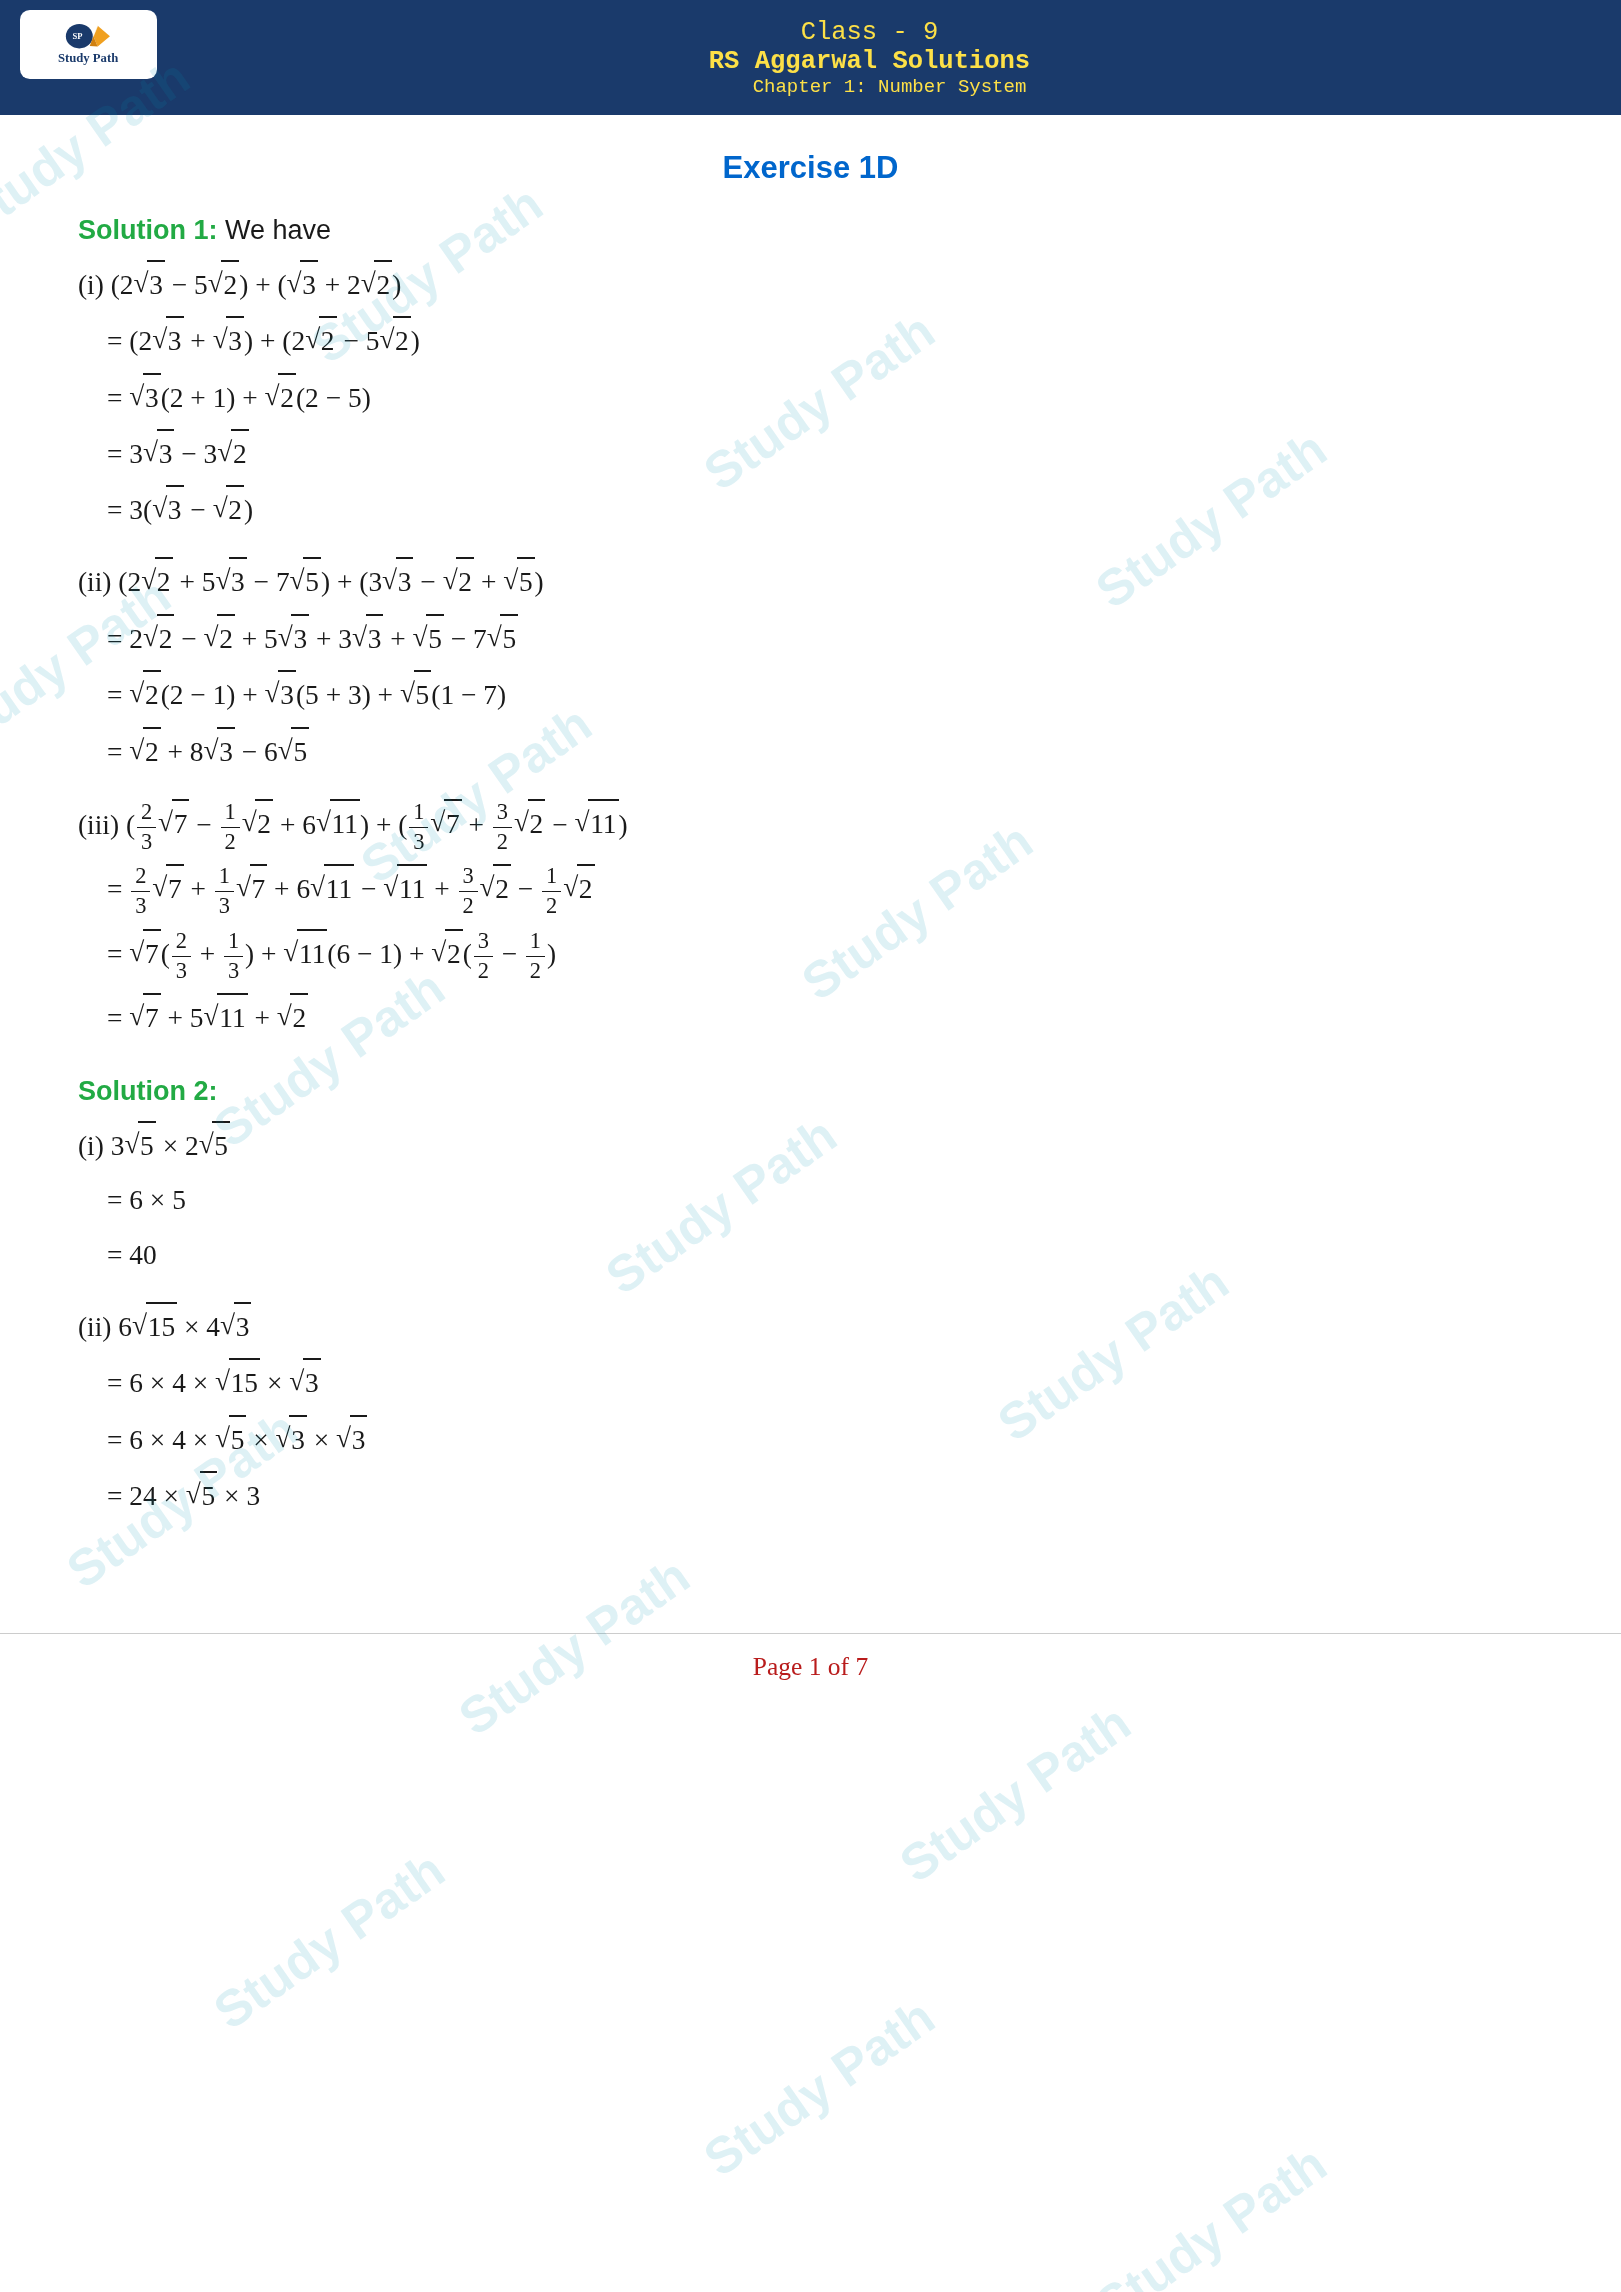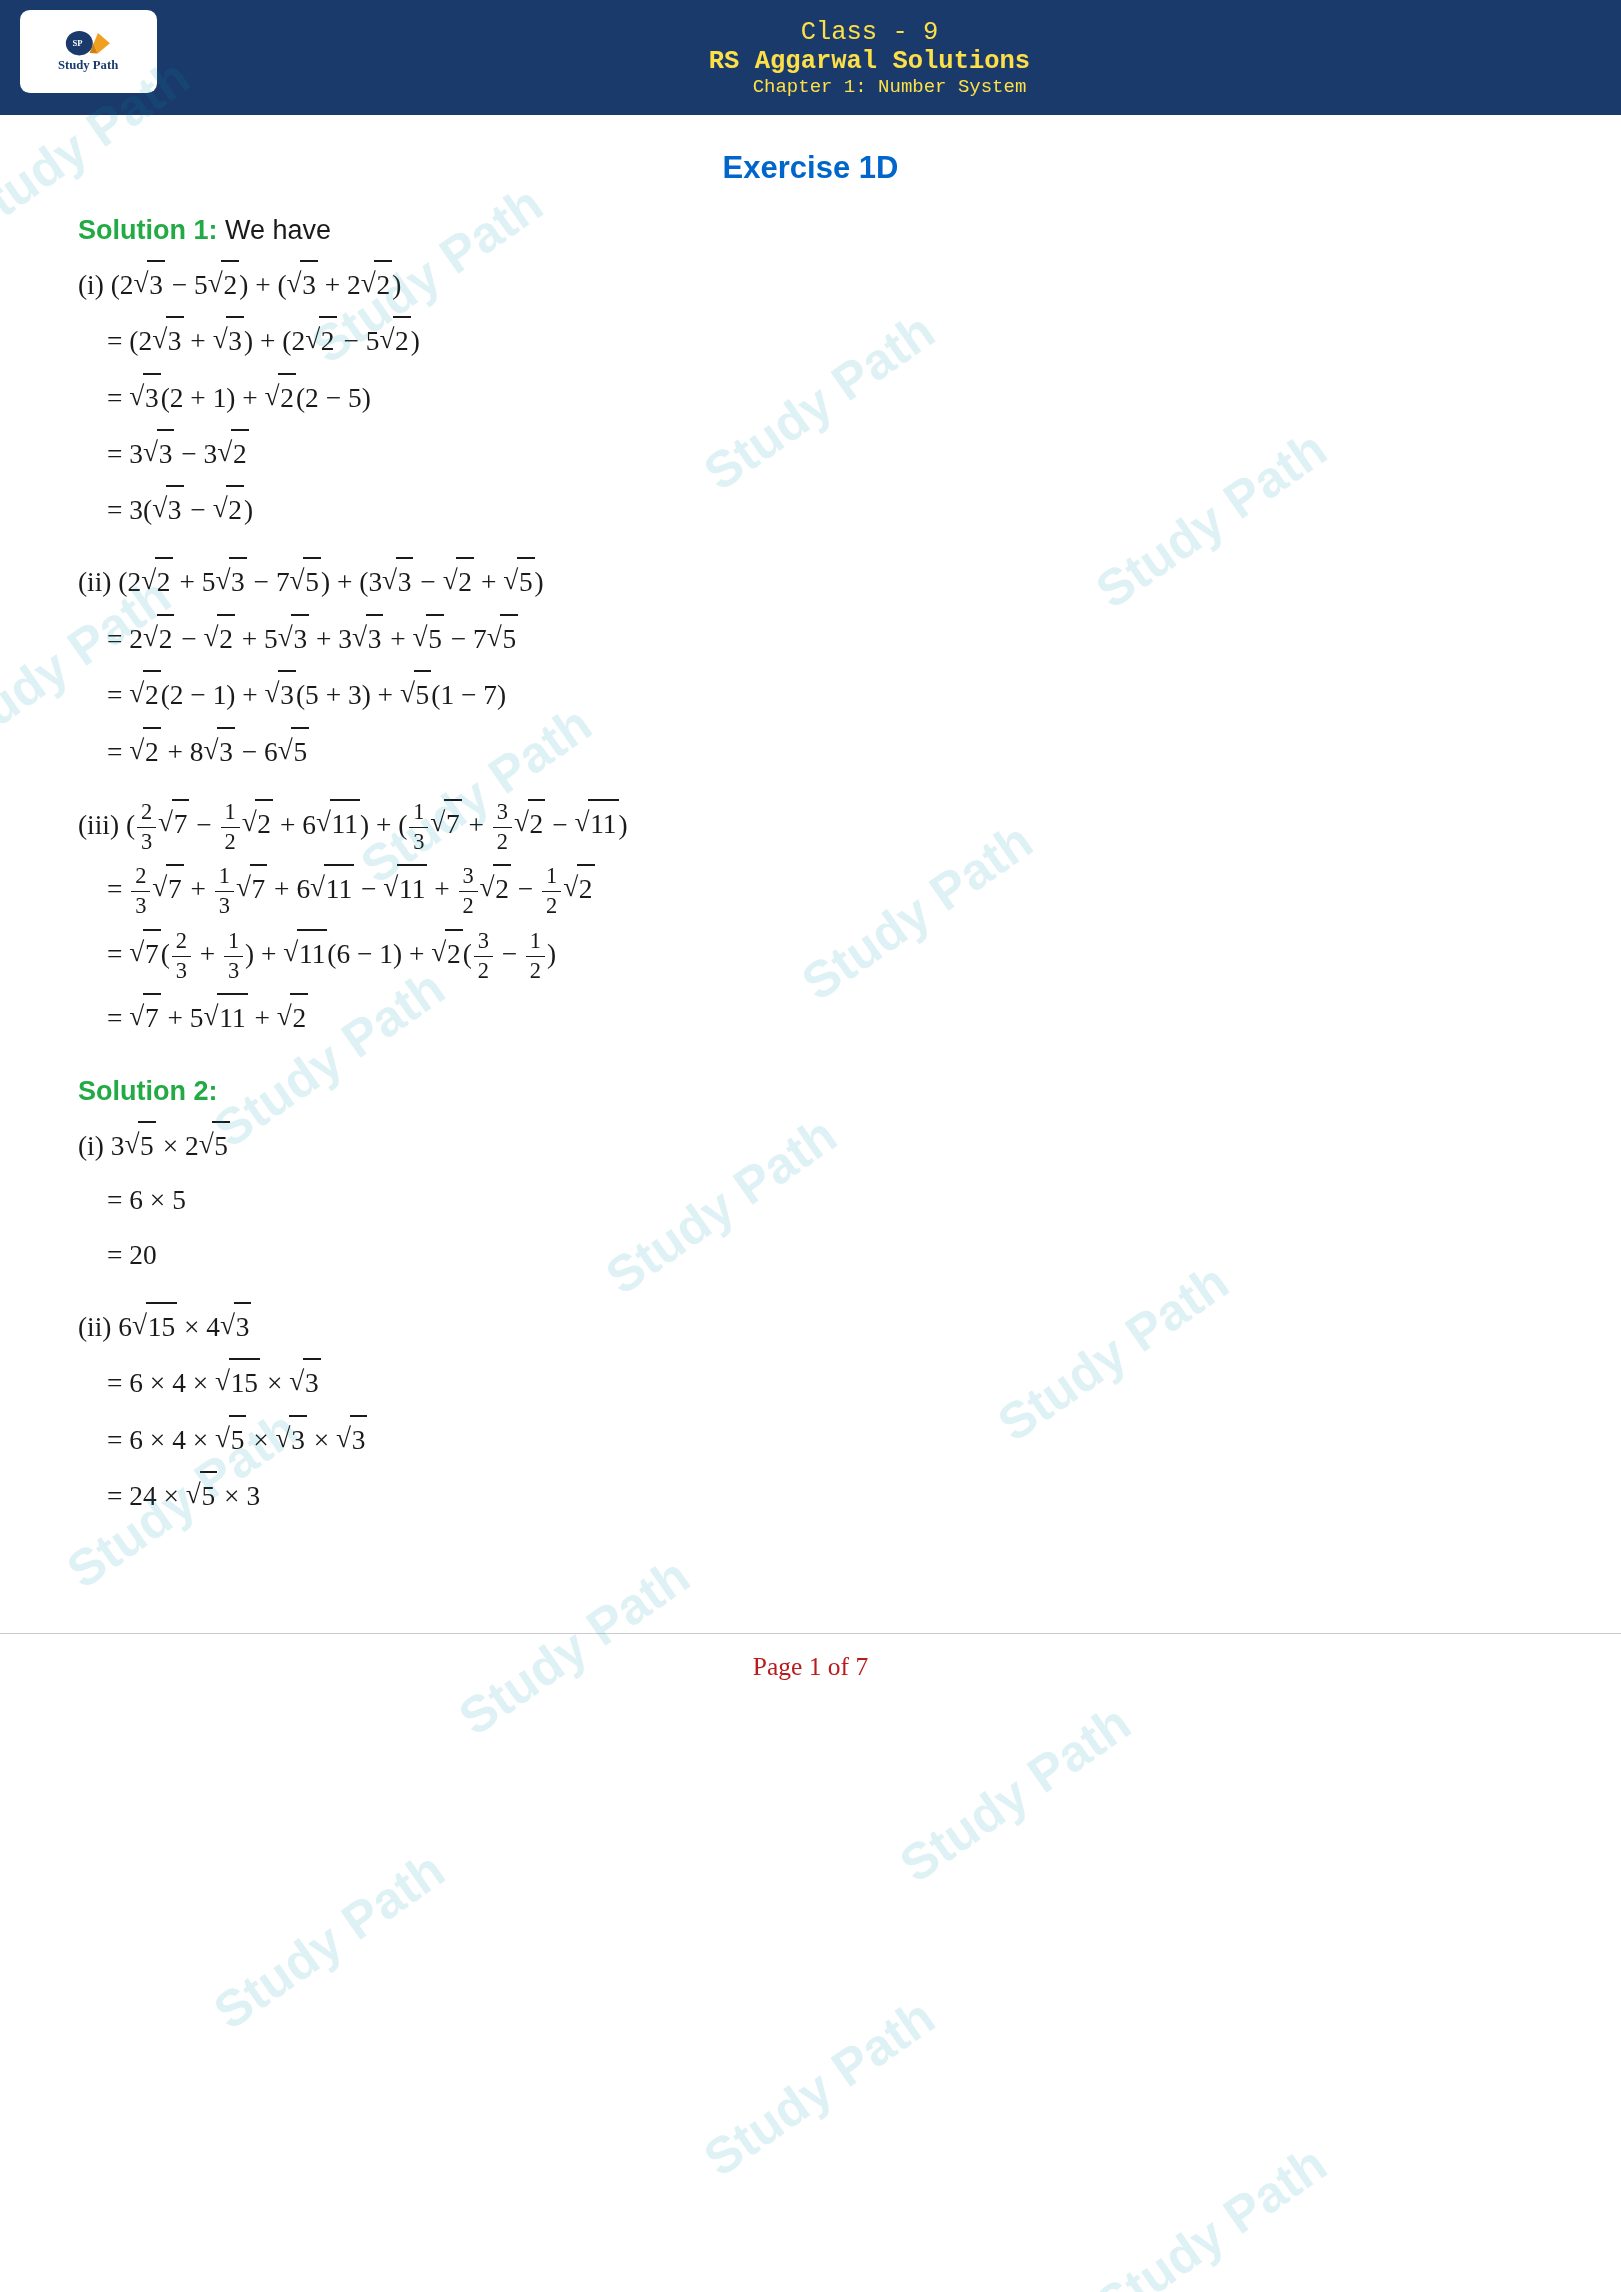--- a/index.html
+++ b/index.html
@@ -40,21 +40,21 @@
       align-items: center;
       justify-content: center;
       position: relative;
       min-height: 98px;
     }
     .logo-area {
       position: absolute;
       left: 19.6px;
       top: 9.8px;
       width: 137px;
-      height: 83px;
+      height: 69px;
       background: white;
       border-radius: 9.8px;
       display: flex;
       flex-direction: column;
       align-items: center;
       justify-content: center;
       padding: 4.9px;
     }
     .logo-pen {
       width: 49px;
@@ -307,21 +307,21 @@
   </div>
 
   <div class="solution-section">
     <div class="solution-heading">Solution 2:</div>
 
     <div class="math-block">
       <span>(i)</span>
       3<span class="sqrt"><span class="sqrt-content">5</span></span> × 2<span class="sqrt"><span class="sqrt-content">5</span></span>
     </div>
     <div class="math-block indent">= 6 × 5</div>
-    <div class="math-block indent">= 20</div>
+    <div class="math-block indent">= 40</div>
 
     <div style="margin-top:23.5px;"></div>
 
     <div class="math-block">
       <span>(ii)</span>
       6<span class="sqrt"><span class="sqrt-content">15</span></span> × 4<span class="sqrt"><span class="sqrt-content">3</span></span>
     </div>
     <div class="math-block indent">= 6 × 4 × <span class="sqrt"><span class="sqrt-content">15</span></span> × <span class="sqrt"><span class="sqrt-content">3</span></span></div>
     <div class="math-block indent">= 6 × 4 × <span class="sqrt"><span class="sqrt-content">5</span></span> × <span class="sqrt"><span class="sqrt-content">3</span></span> × <span class="sqrt"><span class="sqrt-content">3</span></span></div>
     <div class="math-block indent">= 24 × <span class="sqrt"><span class="sqrt-content">5</span></span> × 3</div>

